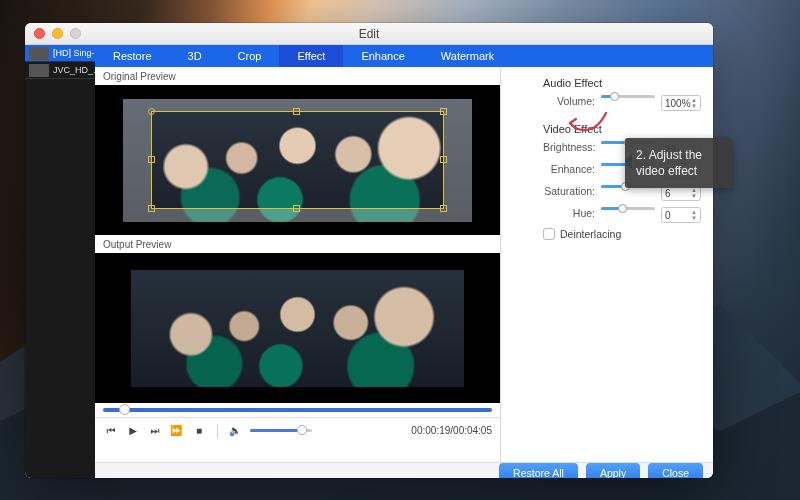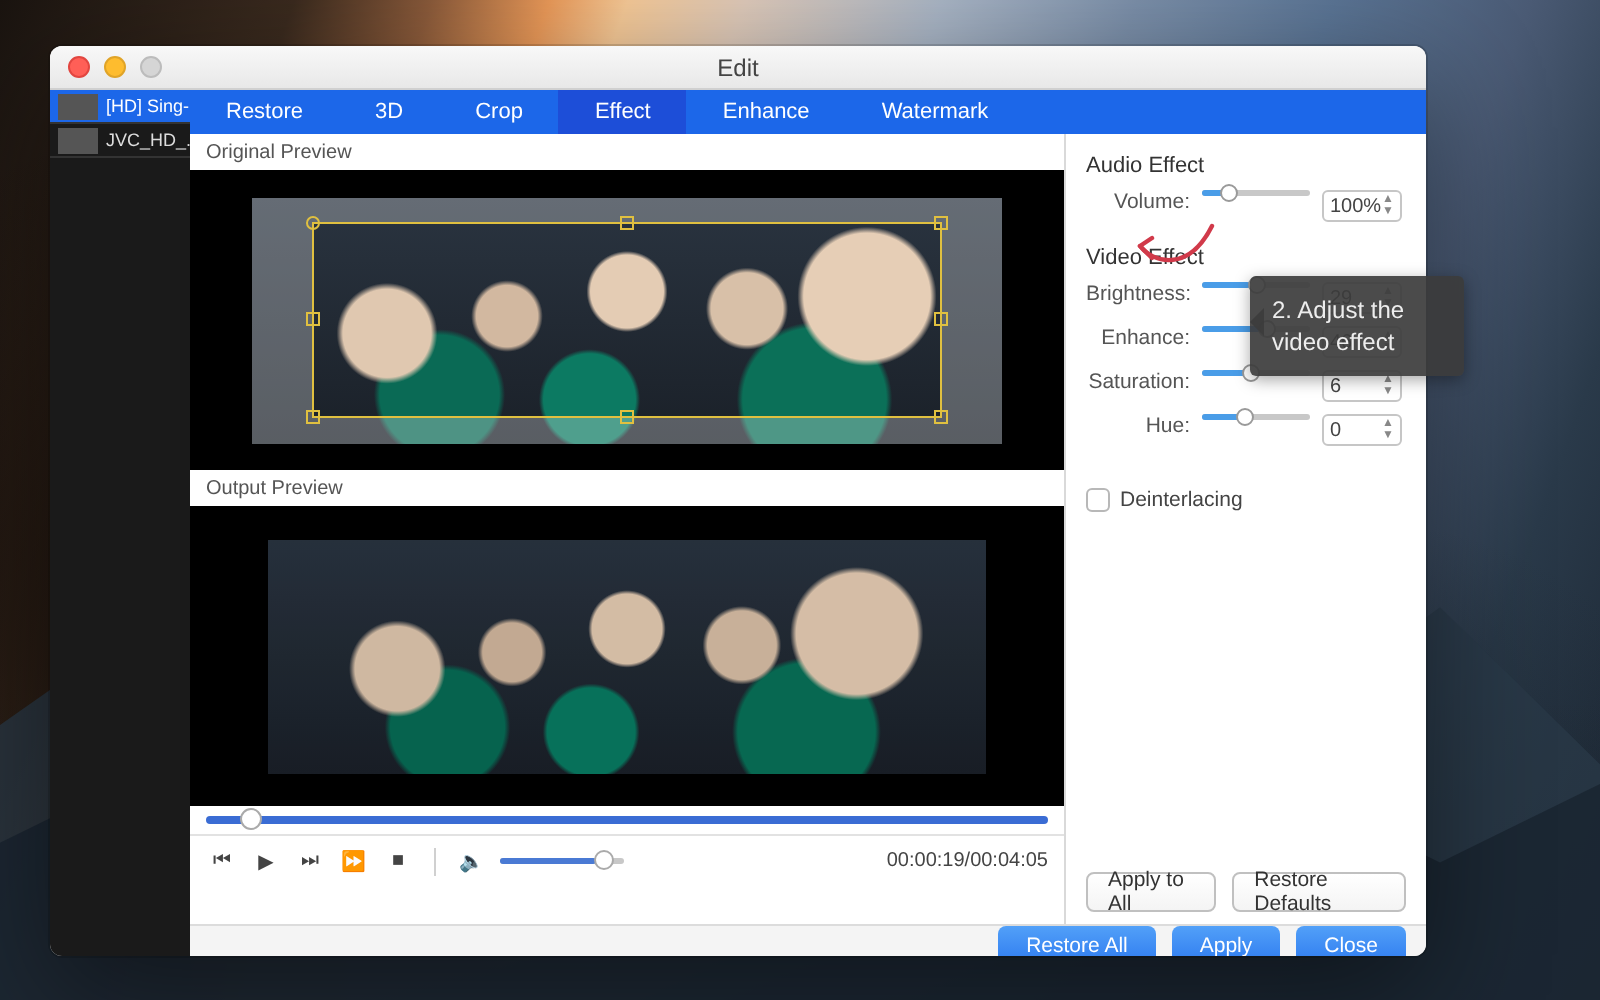--- a/index.html
+++ b/index.html
@@ -41,21 +41,21 @@
   .side-item { height:17px; display:flex; align-items:center; padding:0 4px; font-size:9px; color:#ddd; overflow:hidden; white-space:nowrap; border-bottom:1px solid #333;}
   .side-item.active { background:#1c67e9; color:#fff; }
   .side-thumb { width:20px; height:13px; background:#555; margin-right:4px; flex-shrink:0; }
 
   .main { flex:1; display:flex; flex-direction:column; min-width:0; }
 
   .tabs { height:22px; background:#1c67e9; display:flex; color:#fff; font-size:11px; }
   .tab { flex:0 0 auto; padding:0 18px; display:flex; align-items:center; cursor:pointer; }
   .tab.active { background:#1d4ed8; }
 
-  .content { flex:1; display:flex; background:#fff; min-height:0; }
+  .content { flex:1; display:flex; background:#fff; min-height:0;gap:32px; }
 
   .previews { flex:1; display:flex; flex-direction:column; border-right:1px solid #d9d9d9; min-width:0; padding:0; }
   .pv-label { height:18px; display:flex; align-items:center; padding:0 8px; font-size:10px; color:#555; background:#fff; }
   .pv-frame { background:#000; display:flex; align-items:center; justify-content:center; position:relative; }
   .pv-frame.orig { height:150px; }
   .pv-frame.out  { height:150px; }
   .crowd { width: 86%; height: 82%; position:relative; overflow:hidden; }
   .crowd-bg { position:absolute; inset:0;
     background:
       radial-gradient(circle at 18% 55%, #e0c8b0 0 7%, transparent 8%),
@@ -88,21 +88,21 @@
 
   .side-panel { width:180px; background:#fff; display:flex; flex-direction:column; padding:8px 10px 6px; font-size:10.5px; color:#444; }
   .sect-title { font-size:11px; color:#333; margin:2px 0 4px; }
   .ctrl-row { display:flex; margin:2px 0 4px; }
   .ctrl-label { width:58px; text-align:right; padding-right:6px; color:#555; }
   .slider { width:54px; height:3px; background:#c8c8c8; position:relative; border-radius:2px; margin-right:6px;}
   .slider .fill{position:absolute;left:0;top:0;bottom:0;background:#4a9de8;border-radius:2px;}
   .slider .knob{position:absolute;top:-3.5px;width:9px;height:9px;background:#fff;border:1px solid #9a9a9a;border-radius:50%;}
   .stepper { width:40px; height:16px; border:1px solid #c6c6c6; border-radius:3px; font-size:10px; display:flex; align-items:center; padding:0 3px; position:relative; background:#fff;}
   .stepper .arrows{position:absolute;right:1px;top:0;bottom:0;width:10px;display:flex;flex-direction:column;justify-content:center;color:#888;font-size:6px;line-height:6px;text-align:center;}
-  .check-row { display:flex; gap:5px; margin-top:17px;}
+  .check-row { display:flex; gap:5px; margin-top:1px;}
   .check-row .box{width:12px;height:12px;border:1px solid #b8b8b8;border-radius:3px;background:#fff;}
 
   .bottom-buttons { margin-top:auto; display:flex; gap:8px; justify-content:flex-end; padding-top:6px;}
   .btn-mac { height:20px; padding:0 10px; border:1px solid #c0c0c0; border-radius:4px; background:linear-gradient(#fff,#f4f4f4); font-size:10.5px; color:#333; display:flex; align-items:center; cursor:pointer;}
 
   .footer { height:16px; background:#f4f4f4; border-top:1px solid #dcdcdc; display:flex; align-items:flex-start; justify-content:flex-end; gap:8px; padding:0 10px;}
   .btn-primary { height:19px; padding:0 14px; border:none; border-radius:4px; background:linear-gradient(#52a0f8,#2f7cf0); color:#fff; font-size:10.5px; cursor:pointer; display:flex; align-items:center;}
 
   .callout { position:absolute; left:625px; top:138px; width:107px; background:rgba(60,60,60,0.92); color:#ededed; font-size:12px; line-height:1.35; padding:9px 11px; border-radius:3px; box-shadow:0 2px 8px rgba(0,0,0,0.35);}
   .callout::before{content:"";position:absolute;left:-7px;top:16px;border:7px solid transparent;border-right-color:rgba(60,60,60,0.92);}
@@ -257,24 +257,20 @@
               <div class="stepper">
                   <span>0</span>
                   <span class="arrows">▲<br>▼</span>
                 </div>
             </div>
             <div class="check-row">
               <div class="box"></div>
               <span>Deinterlacing</span>
             </div>
 
-            <div class="bottom-buttons">
-              <div class="btn-mac">Apply to All</div>
-              <div class="btn-mac">Restore Defaults</div>
-            </div>
           </div>
         </div>
 
         <div class="footer">
           <div class="btn-primary">Restore All</div>
           <div class="btn-primary">Apply</div>
           <div class="btn-primary">Close</div>
         </div>
       </div>
     </div>

